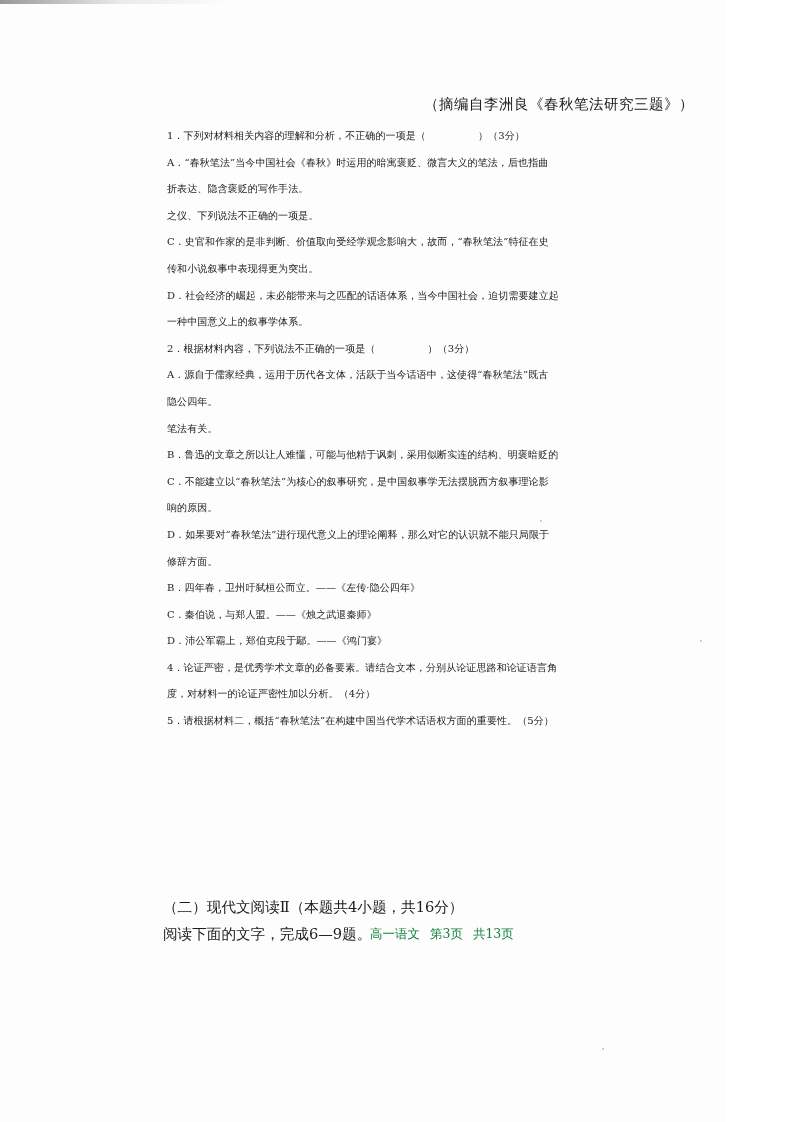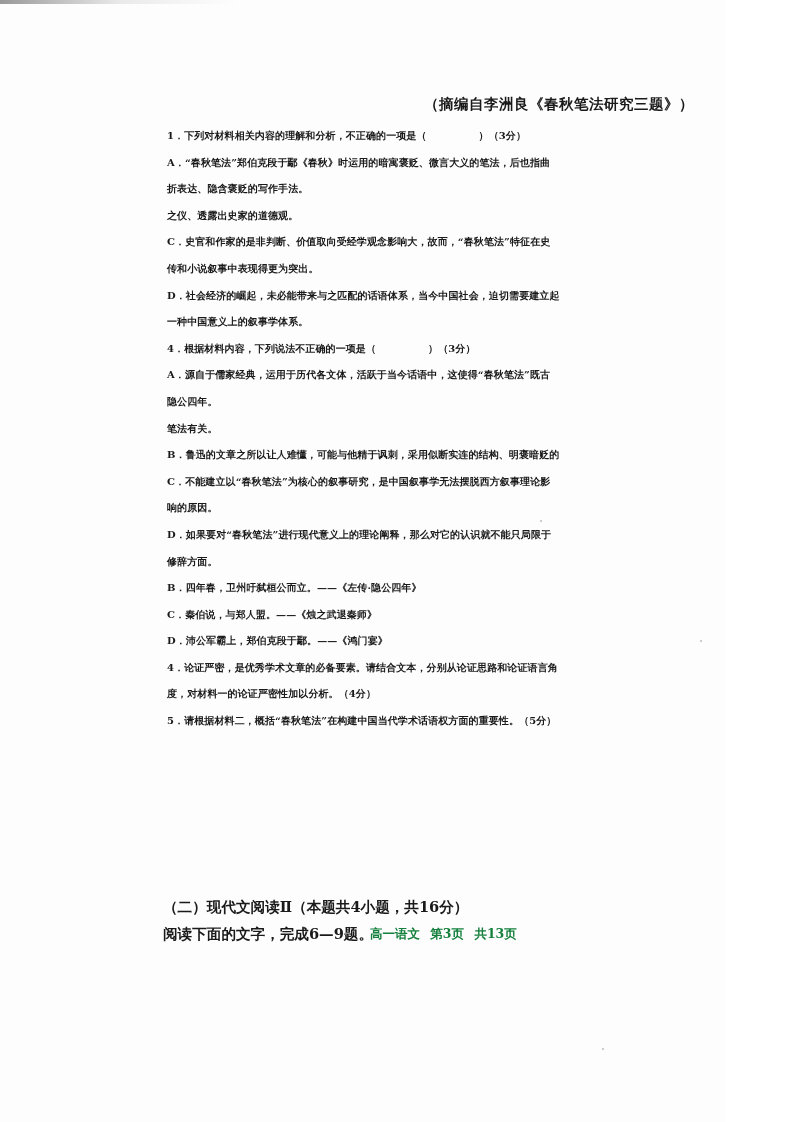--- a/index.html
+++ b/index.html
@@ -1,50 +1,50 @@
 <!DOCTYPE html>
 <html><head>
 <meta charset="utf-8">
 <style>
   html, body { margin: 0; padding: 0; background: #ffffff; }
   body {
     width: 794px; height: 1122px; position: relative; overflow: hidden;
     font-family: "DejaVu Serif", "Liberation Serif", serif;
     color: #1a1a1a;
   }
-  .page { position: absolute; left: 0; top: 0; width: 726px; height: 1122px; background: #fdfdfd; font-weight: bold; }
+  .page { position: absolute; left: 0; top: 0; width: 726px; height: 1122px; background: #fdfdfd; }
   .scan-edge { position: absolute; top: 0; left: 0; height: 4px; background: linear-gradient(90deg,#555 0,#999 60px,#ddd 120px,#fff 240px); width: 240px; opacity: .6; }
   .source { position: absolute; left: 424px; top: 95px; font-size: 14.5px; letter-spacing: 0.5px; white-space: nowrap; }
   .content { position: absolute; left: 167px; top: 123px; width: 565px; font-size: 10px; line-height: 26.6px; }
   .line { white-space: nowrap; display: block; height: 26.6px; letter-spacing: 0.1px; }
   .blank { display: inline-block; width: 52px; }
   .section { position: absolute; left: 163px; top: 893px; font-size: 14.6px; line-height: 27px; }
   .footer { position: absolute; left: 370px; top: 926px; font-size: 12.5px; white-space: nowrap; color: #15803d; word-spacing: 6px; }
   .speck { position: absolute; width: 2px; height: 2px; background: #bbb; border-radius: 50%; }
 </style>
 </head>
 <body>
 
 <div class="page">
   <div class="scan-edge"></div>
 
   <div class="source">（摘编自李洲良《春秋笔法研究三题》）</div>
 
   <div class="content">
 
     <span class="line"><span>1．下列对材料相关内容的理解和分析，不正确的一项是（</span><span class="blank"></span><span>）（3分）</span></span>
-    <span class="line">A．“春秋笔法”郑伯克段于鄢《春秋》时运用的暗寓褒贬、微言大义的笔法，后也指曲</span>
+    <span class="line">A．“春秋笔法”当今中国社会《春秋》时运用的暗寓褒贬、微言大义的笔法，后也指曲</span>
     <span class="line">折表达、隐含褒贬的写作手法。</span>
-    <span class="line">之仪、透露出史家的道德观。</span>
+    <span class="line">之仪、下列说法不正确的一项是。</span>
     <span class="line">C．史官和作家的是非判断、价值取向受经学观念影响大，故而，“春秋笔法”特征在史</span>
     <span class="line">传和小说叙事中表现得更为突出。</span>
     <span class="line">D．社会经济的崛起，未必能带来与之匹配的话语体系，当今中国社会，迫切需要建立起</span>
     <span class="line">一种中国意义上的叙事学体系。</span>
 
-    <span class="line"><span>4．根据材料内容，下列说法不正确的一项是（</span><span class="blank"></span><span>）（3分）</span></span>
+    <span class="line"><span>2．根据材料内容，下列说法不正确的一项是（</span><span class="blank"></span><span>）（3分）</span></span>
     <span class="line">A．源自于儒家经典，运用于历代各文体，活跃于当今话语中，这使得“春秋笔法”既古</span>
     <span class="line">隐公四年。</span>
     <span class="line">笔法有关。</span>
     <span class="line">B．鲁迅的文章之所以让人难懂，可能与他精于讽刺，采用似断实连的结构、明褒暗贬的</span>
     <span class="line">C．不能建立以“春秋笔法”为核心的叙事研究，是中国叙事学无法摆脱西方叙事理论影</span>
     <span class="line">响的原因。</span>
     <span class="line">D．如果要对“春秋笔法”进行现代意义上的理论阐释，那么对它的认识就不能只局限于</span>
     <span class="line">修辞方面。</span>
 
     <span class="line">B．四年春，卫州吁弑桓公而立。——《左传·隐公四年》</span>

